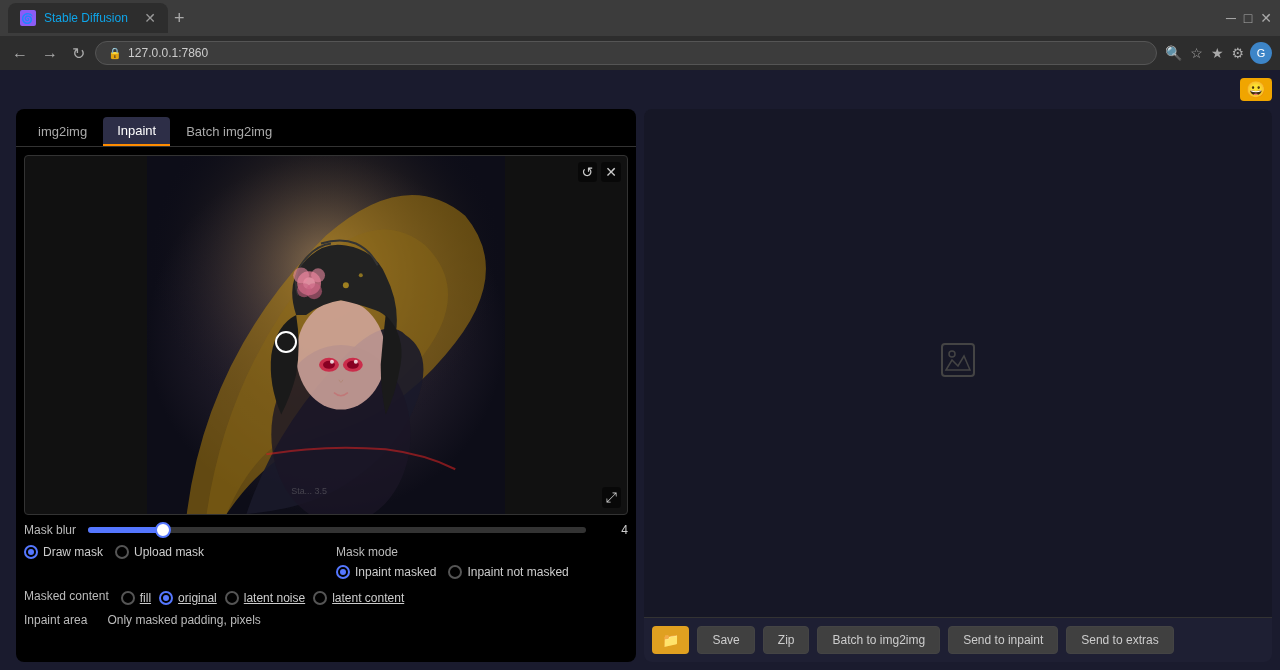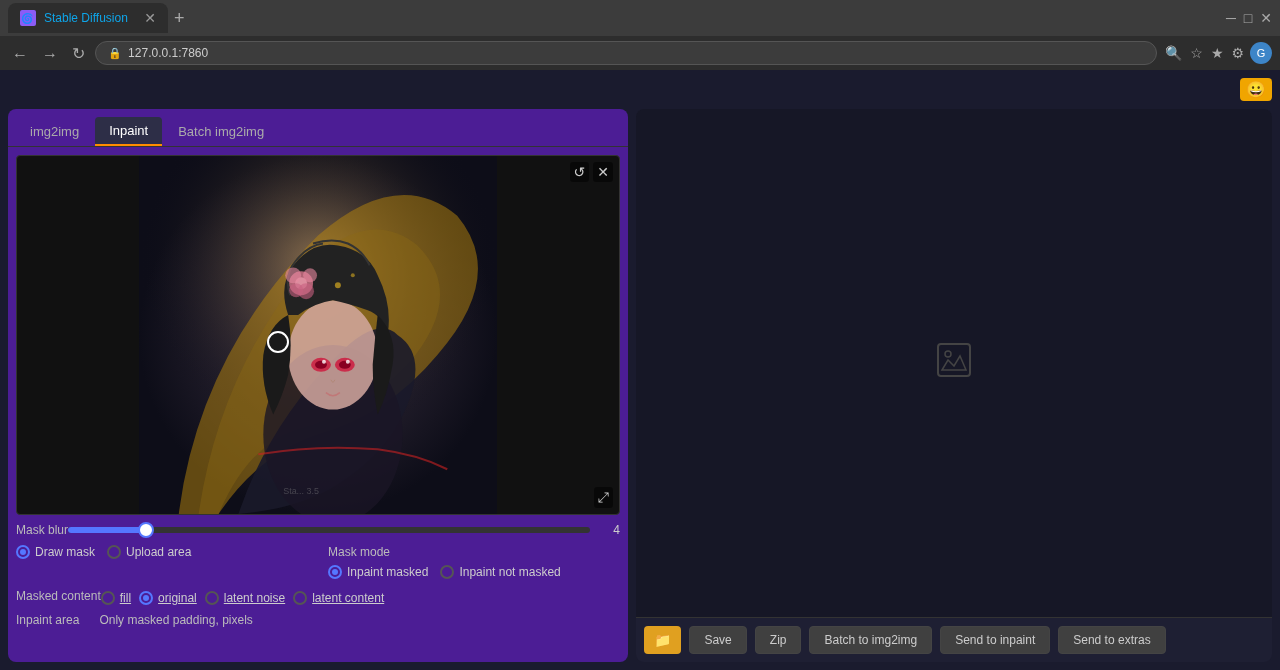--- a/index.html
+++ b/index.html
@@ -146,23 +146,24 @@
       gap: 8px;
       flex: 1;
       overflow: hidden;
     }
 
     
     .left-panel {
       width: 620px;
       display: flex;
       flex-direction: column;
-      background: #4c1d95;
+      background: #000000;
       border-radius: 8px;
       overflow: hidden;
+      margin-left: 8px;
     }
     .tab-bar {
       display: flex;
       padding: 8px 8px 0;
       border-bottom: 1px solid #333;
       gap: 2px;
     }
     .tab-item {
       padding: 6px 14px;
       border-radius: 4px 4px 0 0;
@@ -239,20 +240,21 @@
     
     .controls-section {
       padding: 8px 0 4px;
       display: flex;
       flex-direction: column;
       gap: 8px;
     }
     .control-row {
       display: flex;
       align-items: center;
+      gap: 12px;
     }
     .control-label {
       font-size: 12px;
       color: #bbb;
       white-space: nowrap;
     }
     .slider-container {
       flex: 1;
       position: relative;
       height: 6px;
@@ -513,21 +515,21 @@
             <div class="control-group">
               <div class="radio-group">
                 <label class="radio-option">
                   <div class="radio-dot checked">
                       <div></div>
                     </div>
                   <span class="radio-label">Draw mask</span>
                 </label>
                 <label class="radio-option">
                   <div class="radio-dot"></div>
-                  <span class="radio-label">Upload area</span>
+                  <span class="radio-label">Upload mask</span>
                 </label>
               </div>
             </div>
             <div class="control-group">
               <div class="control-group-label">Mask mode</div>
               <div class="radio-group">
                 <label class="radio-option">
                   <div class="radio-dot checked">
                       <div></div>
                     </div>

